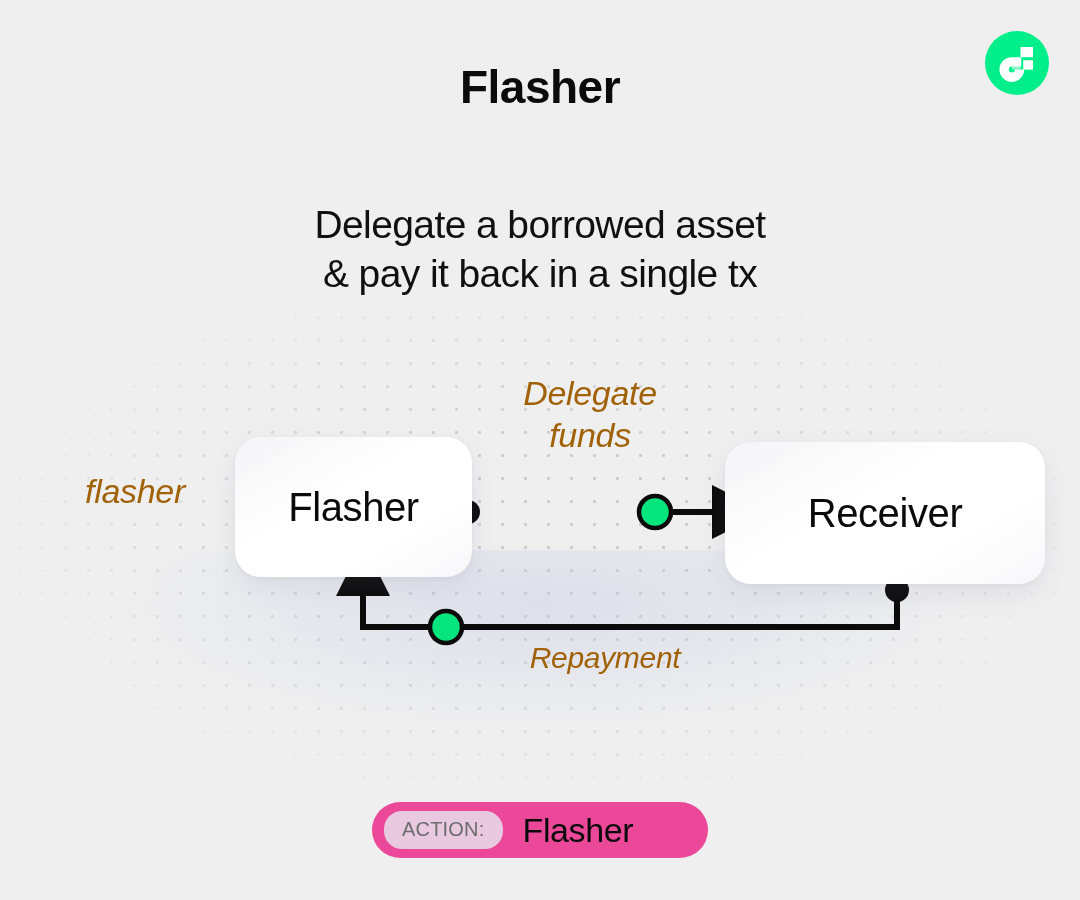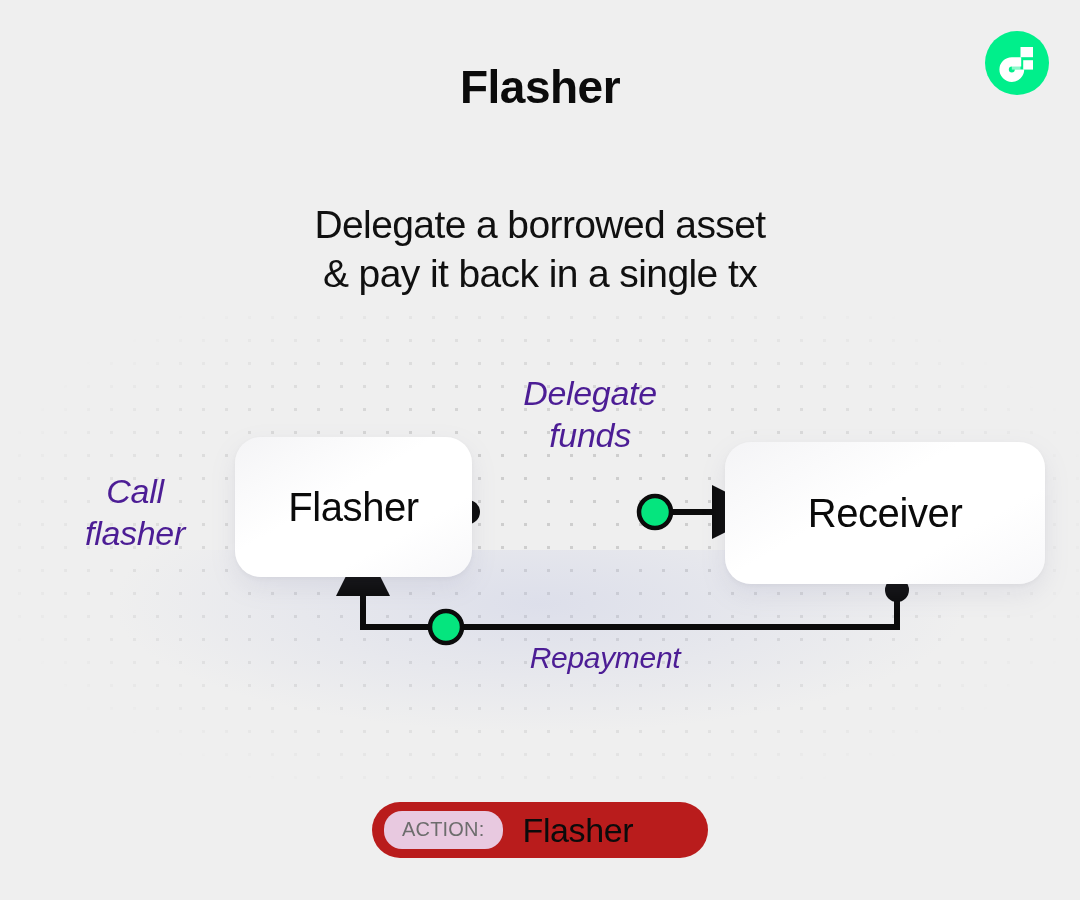--- a/index.html
+++ b/index.html
@@ -118,21 +118,21 @@
     top: 142px;
     width: 320px;
     height: 142px;
   }
   .node-card .lines span { display: block; }
 
   
   .edge-label {
     position: absolute;
     font-style: italic;
-    color: #4c1d95;
+    color: #a16207;
     letter-spacing: -0.3px;
     text-align: center;
     line-height: 42px;
   }
   #label-call {
     left: 40px;
     top: 170px;
     width: 190px;
     font-size: 34px;
   }
@@ -158,21 +158,21 @@
   }
 
   
   .action-badge {
     position: absolute;
     left: 372px;
     top: 802px;
     width: 336px;
     height: 56px;
     border-radius: 28px;
-    background: #b91c1c;
+    background: #ec4899;
     display: flex;
     align-items: center;
     padding-left: 12px;
     box-sizing: border-box;
   }
   .action-tag {
     background: #e8c9e0;
     color: #6d6d6d;
     font-size: 20px;
     font-weight: 500;
@@ -257,21 +257,20 @@
       </div>
     </div>
 
     <div class="node-card" id="card-receiver">
       <div class="lines">
         <span>Receiver</span>
       </div>
     </div>
 
     <div class="edge-label" id="label-call">
-      <span>Call</span>
       <span>flasher</span>
     </div>
 
     <div class="edge-label" id="label-delegate">
       <span>Delegate</span>
       <span>funds</span>
     </div>
 
     <div class="edge-label" id="label-repayment">
       <span>Repayment</span>

